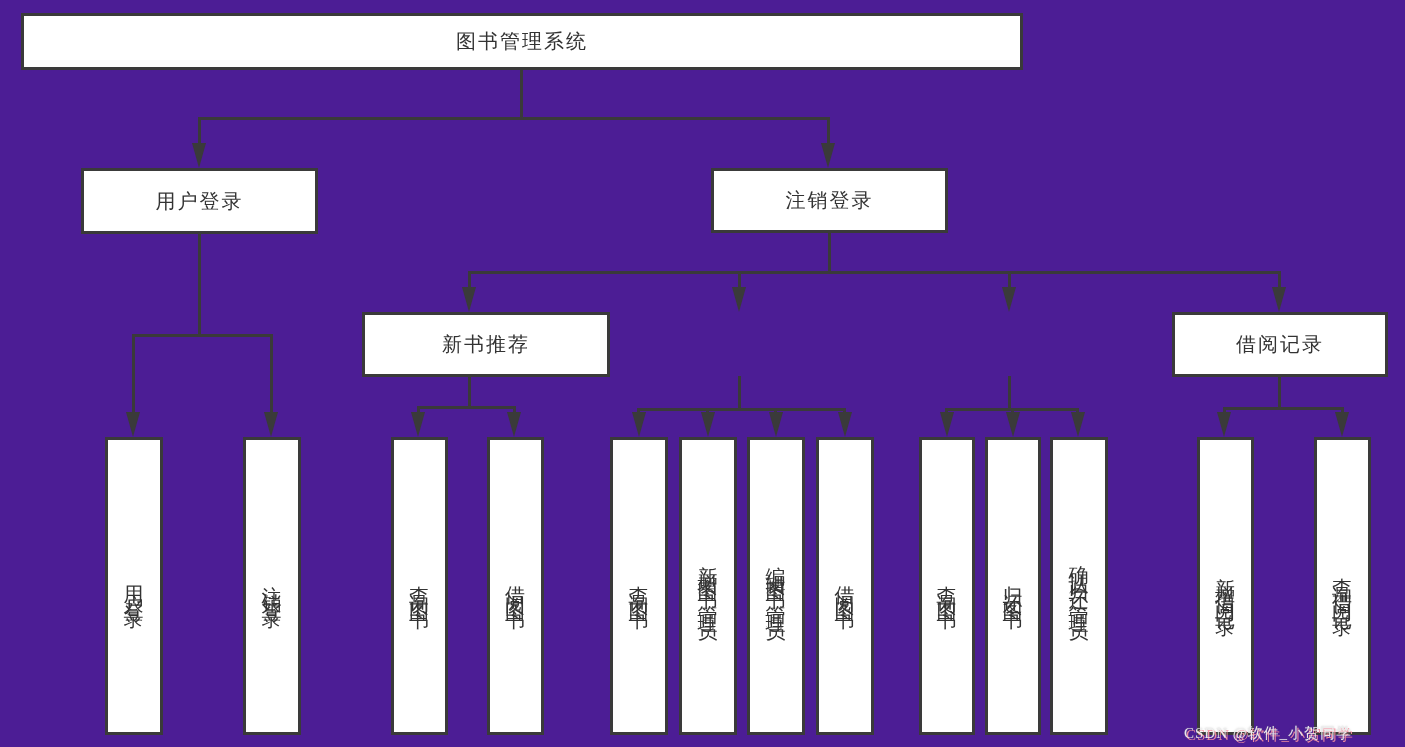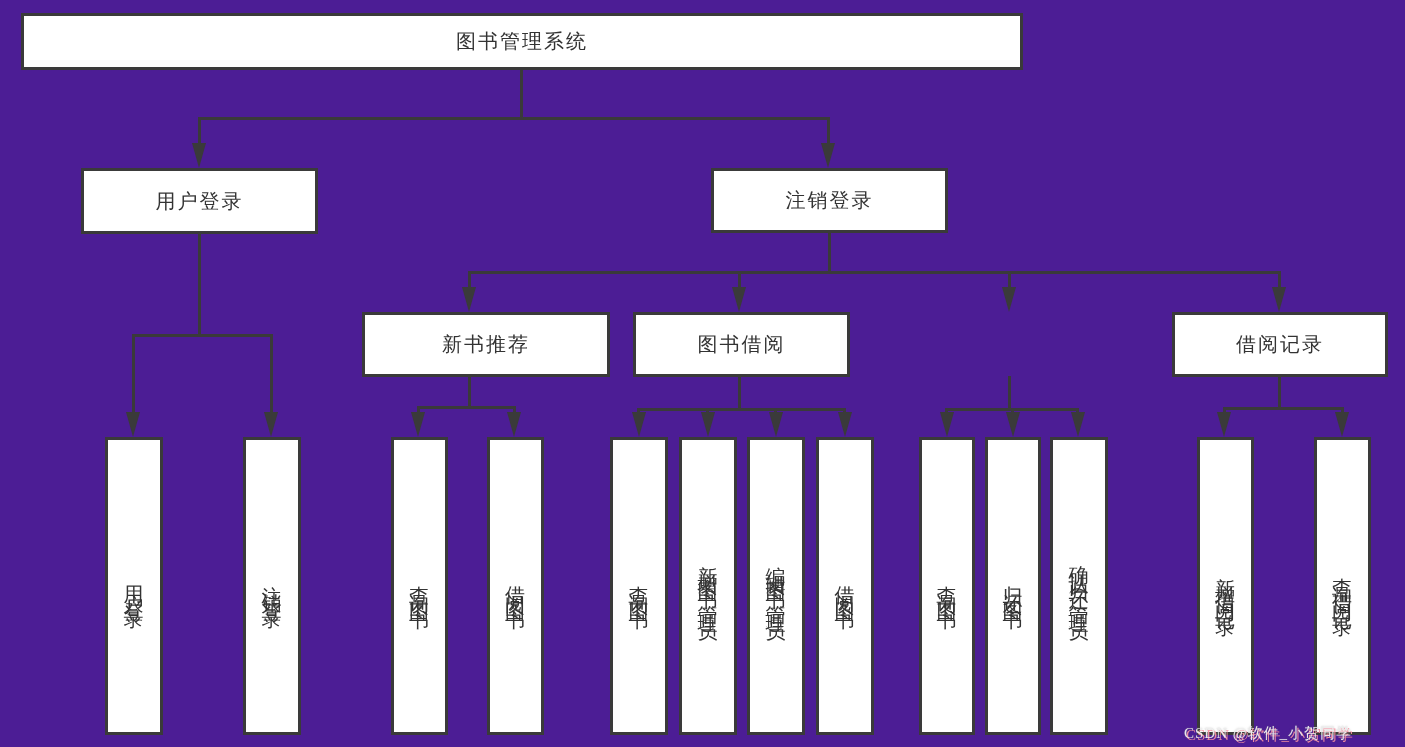--- a/index.html
+++ b/index.html
@@ -70,23 +70,20 @@
   <div class="ah" style="left:462px; top:287px;"></div>
   <div class="vl" style="left:738px; top:273px; width:3px; height:16px;"></div>
   <div class="ah" style="left:732px; top:287px;"></div>
   <div class="vl" style="left:1008px; top:273px; width:3px; height:16px;"></div>
   <div class="ah" style="left:1002px; top:287px;"></div>
   <div class="vl" style="left:1278px; top:273px; width:3px; height:16px;"></div>
   <div class="ah" style="left:1272px; top:287px;"></div>
 
   <div class="node" style="left:362px; top:312px; width:248px; height:65px;">
     <span>新书推荐</span>
-  </div>
-  <div class="node" style="left:633px; top:312px; width:217px; height:65px;">
-    <span>图书借阅</span>
   </div>
   <div class="node" style="left:1172px; top:312px; width:216px; height:65px;">
     <span>借阅记录</span>
   </div>
 
   <div class="vl" style="left:468px; top:376px; width:3px; height:31px;"></div>
   <div class="hl" style="left:417px; top:406px; width:99px; height:3px;"></div>
   <div class="vl" style="left:417px; top:408px; width:3px; height:6px;"></div>
   <div class="ah" style="left:411px; top:412px;"></div>
   <div class="vl" style="left:513px; top:408px; width:3px; height:6px;"></div>

